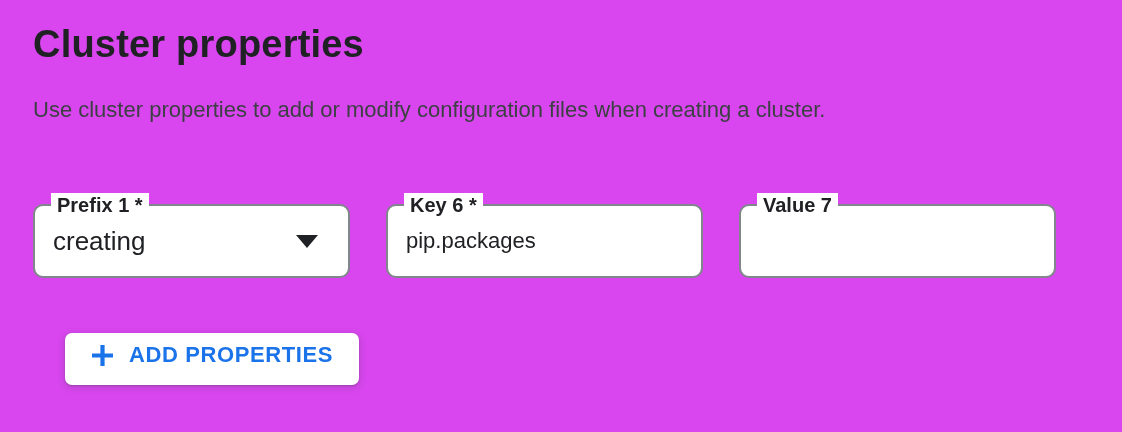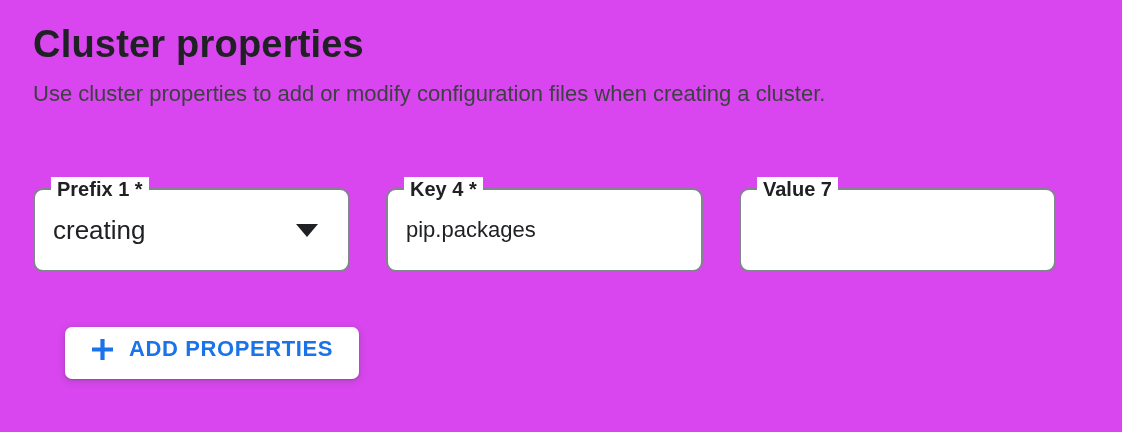--- a/index.html
+++ b/index.html
@@ -27,35 +27,35 @@
   }
   .page-title {
     margin: 0;
     font-size: 38px;
     line-height: 44px;
     font-weight: 700;
     letter-spacing: 0.2px;
     color: var(--text-primary);
   }
   .page-desc {
-    margin: 14px 0 0 0;
+    margin: 30px 0 0 0;
     font-size: 22px;
     line-height: 28px;
     font-weight: 400;
     color: var(--text-secondary);
   }
   .fields-row {
     display: flex;
     gap: 36px;
     margin-top: 80px;
   }
   .field {
     position: relative;
     width: 317px;
-    height: 84px;
+    height: 74px;
     border: 2px solid var(--field-border);
     border-radius: 10px;
     background: #ffffff;
     display: flex;
     align-items: center;
     padding: 0 4px 0 18px;
   }
   .field-label {
     position: absolute;
     top: -13px;
@@ -131,21 +131,21 @@
 
     <div class="fields-row">
 
       <div class="field" role="combobox">
         <span class="field-label">Prefix 1 *</span>
         <span class="field-value">creating</span>
         <span class="dropdown-arrow"></span>
       </div>
 
       <div class="field">
-        <span class="field-label">Key 4 *</span>
+        <span class="field-label">Key 6 *</span>
         <input type="text" value="pip.packages" style="">
       </div>
 
       <div class="field">
         <span class="field-label">Value 7</span>
       </div>
 
     </div>
 
     <button class="add-btn">

